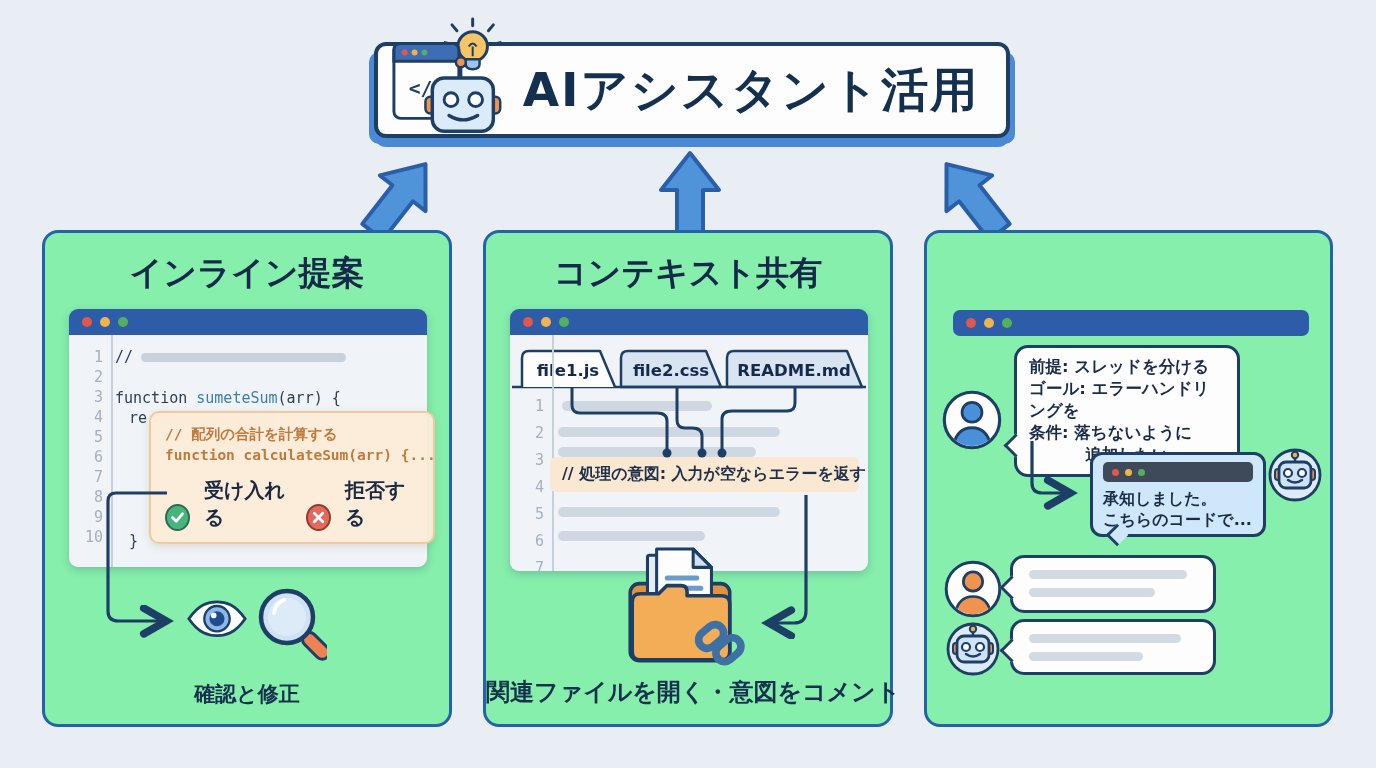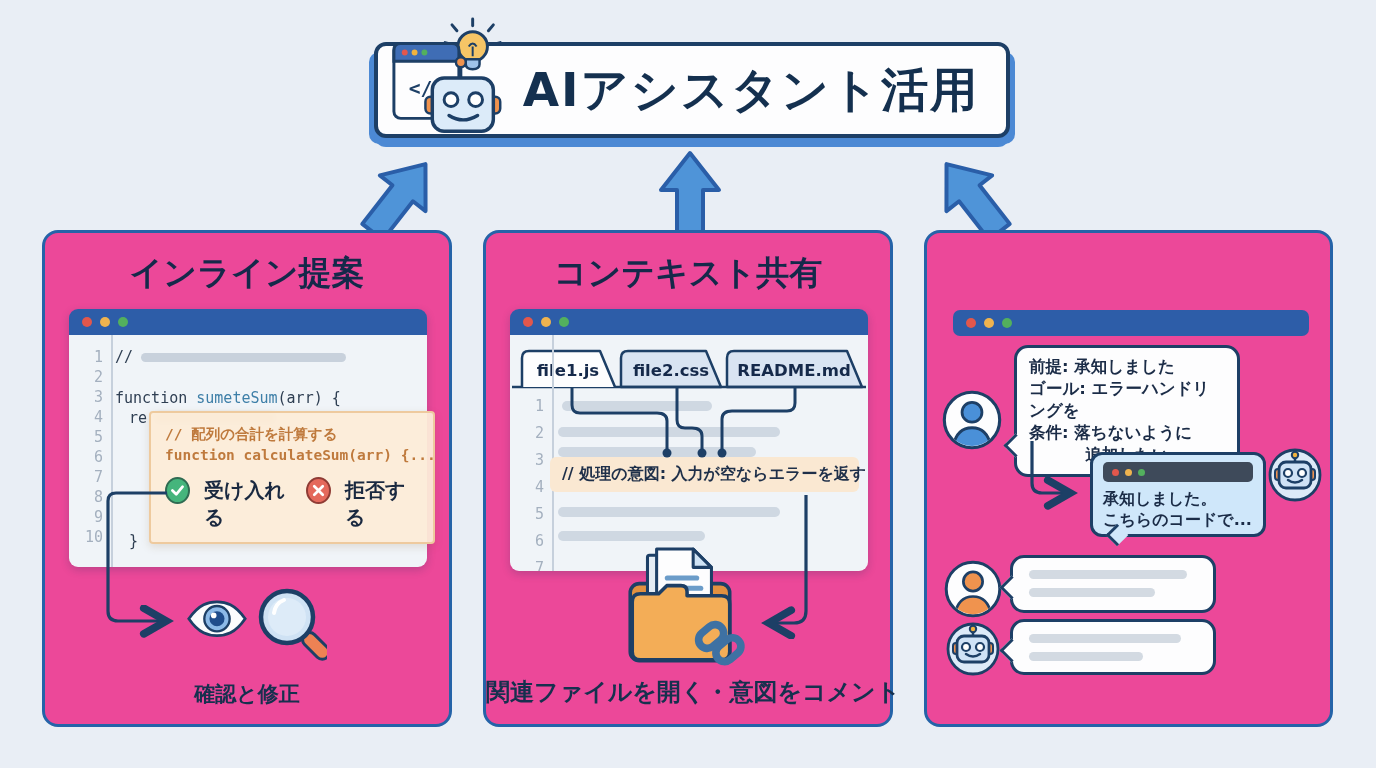--- a/index.html
+++ b/index.html
@@ -14,21 +14,21 @@
   .header-title{font-size:47px;font-weight:900;color:#14304f;letter-spacing:2px;padding-left:118px;white-space:nowrap;}
 
   
   .big-arrow{position:absolute;width:70px;height:92px;}
   .big-arrow svg{width:100%;height:100%;overflow:visible;}
   .arrow-left{left:364px;top:152px;transform:rotate(38deg);}
   .arrow-mid{left:650px;top:150px;width:80px;}
   .arrow-right{left:938px;top:152px;transform:rotate(-38deg);}
 
   
-  .panel{position:absolute;top:230px;width:410px;height:497px;background:#ec4899;
+  .panel{position:absolute;top:230px;width:410px;height:497px;background:#86efac;
     border:3px solid #2563a8;border-radius:16px;box-sizing:border-box;}
   .panel-title{position:absolute;top:18px;width:100%;text-align:center;font-size:33px;font-weight:900;color:#15294a;}
   .caption{position:absolute;bottom:16px;width:100%;text-align:center;font-size:21px;font-weight:800;color:#16304e;white-space:nowrap;}
 
   
   .editor{position:absolute;left:24px;top:76px;width:358px;border-radius:9px;box-shadow:0 3px 9px rgba(25,45,80,.22);}
   .titlebar{height:26px;background:#2d5da8;border-radius:9px 9px 0 0;display:flex;align-items:center;gap:8px;padding-left:13px;}
   .dot{width:10px;height:10px;border-radius:50%;}
   .dot.r{background:#e2574c;} .dot.y{background:#efb34f;} .dot.g{background:#53b05e;}
   .ed-body{position:relative;background:#f0f4f8;border-radius:0 0 9px 9px;overflow:hidden;}
@@ -36,24 +36,24 @@
     color:#a4b0bf;font-family:"DejaVu Sans Mono",monospace;font-size:15px;line-height:20px;
     text-align:right;padding:12px 8px 0 0;white-space:pre-line;}
   .code-line{position:absolute;left:46px;height:20px;font-family:"DejaVu Sans Mono",monospace;
     font-size:15px;line-height:20px;color:#2e3e52;white-space:nowrap;display:flex;align-items:center;gap:8px;}
   .kw{color:#2e3e52;} .fname{color:#3e7fa8;}
   .gray-bar{display:inline-block;height:9px;border-radius:5px;background:#c8d1dc;}
   .faint-blur{display:inline-block;width:120px;height:10px;border-radius:5px;background:rgba(205,145,85,.35);filter:blur(2px);}
 
   
   .suggestion{position:absolute;left:104px;top:178px;width:286px;background:rgba(252,236,216,.95);
-    border:2px solid #eeca9e;border-radius:4px;padding:11px 14px;box-sizing:border-box;box-shadow:0 3px 8px rgba(120,80,30,.15);}
+    border:2px solid #eeca9e;border-radius:10px;padding:11px 14px;box-sizing:border-box;box-shadow:0 3px 8px rgba(120,80,30,.15);}
   .sugg-line{font-family:"DejaVu Sans Mono",monospace;font-size:14.5px;line-height:21px;color:#bf7a3d;white-space:nowrap;font-weight:600;}
   .sugg-actions{display:flex;align-items:center;gap:9px;margin-top:11px;}
-  .sugg-btn{display:flex;align-items:flex-start;gap:14px;cursor:pointer;}
+  .sugg-btn{display:flex;align-items:flex-end;gap:14px;cursor:pointer;}
   .circ{width:27px;height:27px;border-radius:50%;display:flex;align-items:center;justify-content:center;box-sizing:border-box;}
   .circ svg{width:17px;height:17px;}
   .accept{background:#45b57c;border:2.5px solid #2f6b52;}
   .reject{background:#e4695c;border:2.5px solid #8f3b34;}
   .sugg-label{font-size:20px;font-weight:800;color:#1a2940;}
 
   .flow-svg{position:absolute;left:0;top:0;width:100%;height:100%;pointer-events:none;}
   .icon-abs{position:absolute;}
 
   
@@ -307,21 +307,21 @@
   <div class="panel" style="left:924px;width:409px;">
 
     <div class="browser-bar">
       <span class="dot r"></span>
       <span class="dot y"></span>
       <span class="dot g"></span>
     </div>
 
     <div class="bubble user-msg">
       <span class="tail"></span>
-      <div>前提: 承知しました</div>
+      <div>前提: スレッドを分ける</div>
       <div>ゴール: エラーハンドリングを</div>
       <div>条件: 落ちないように</div>
       <div class="center-line">追加したい</div>
     </div>
 
     <div class="icon-abs" style="left:14px;top:156px;width:62px;height:62px;">
       <svg viewBox="0 0 56 56">
         <defs>
             <clipPath id="pcBlue">
               <circle cx="28" cy="28" r="23.5"></circle>

